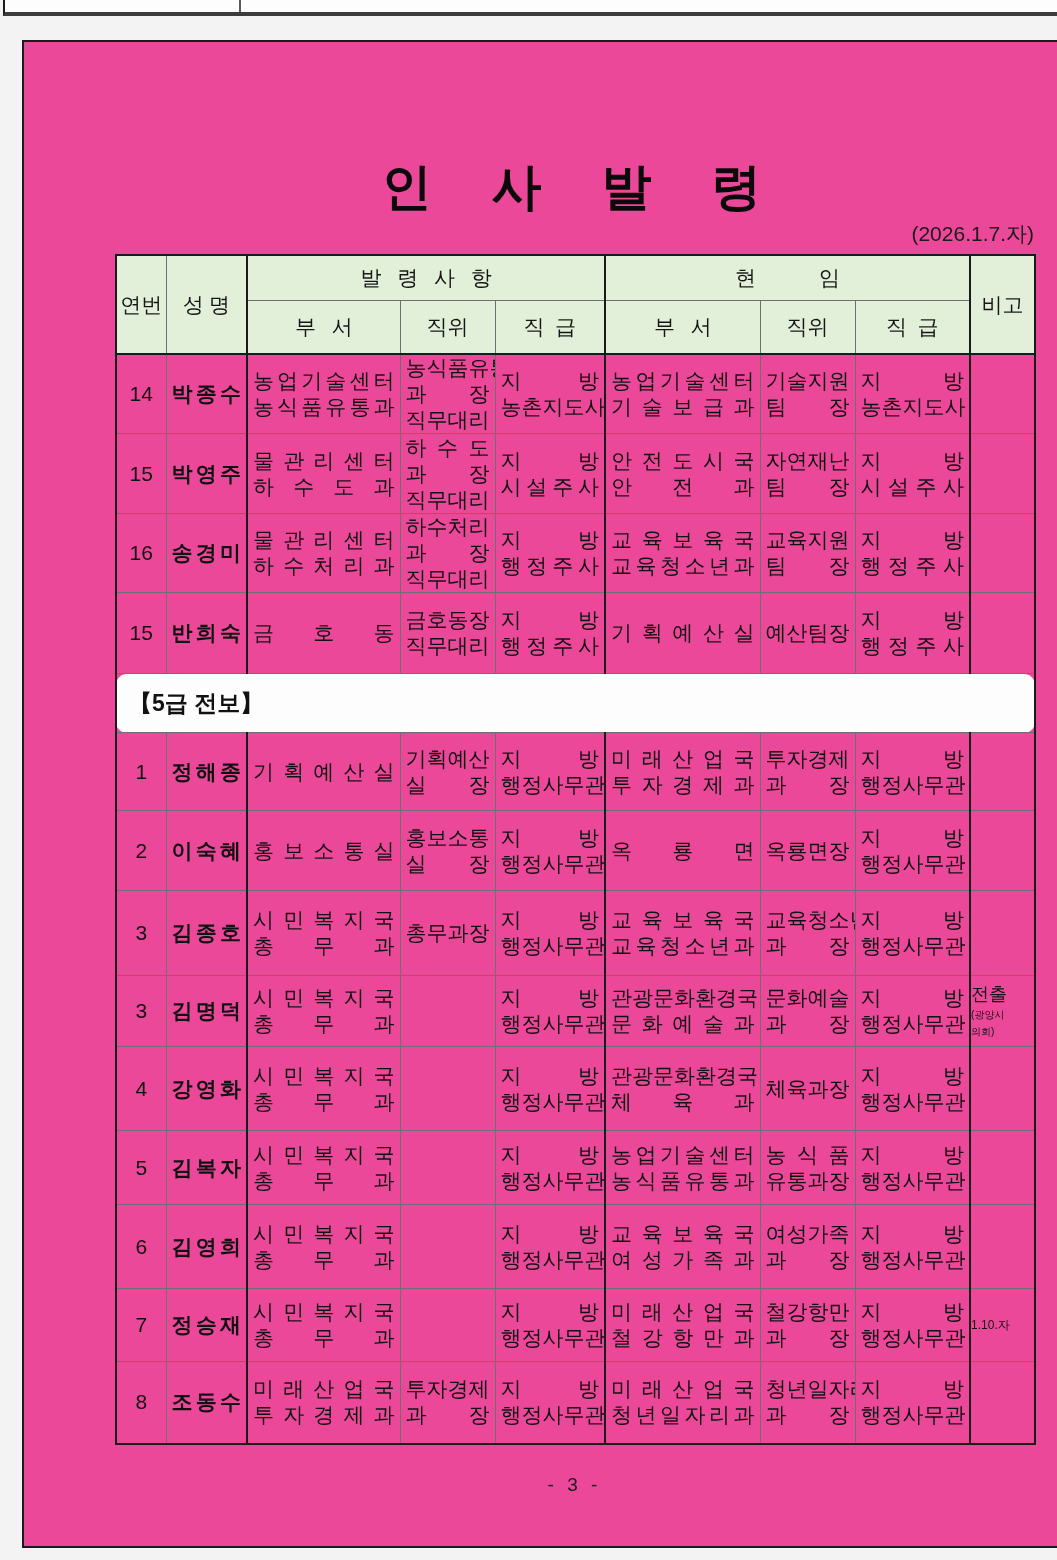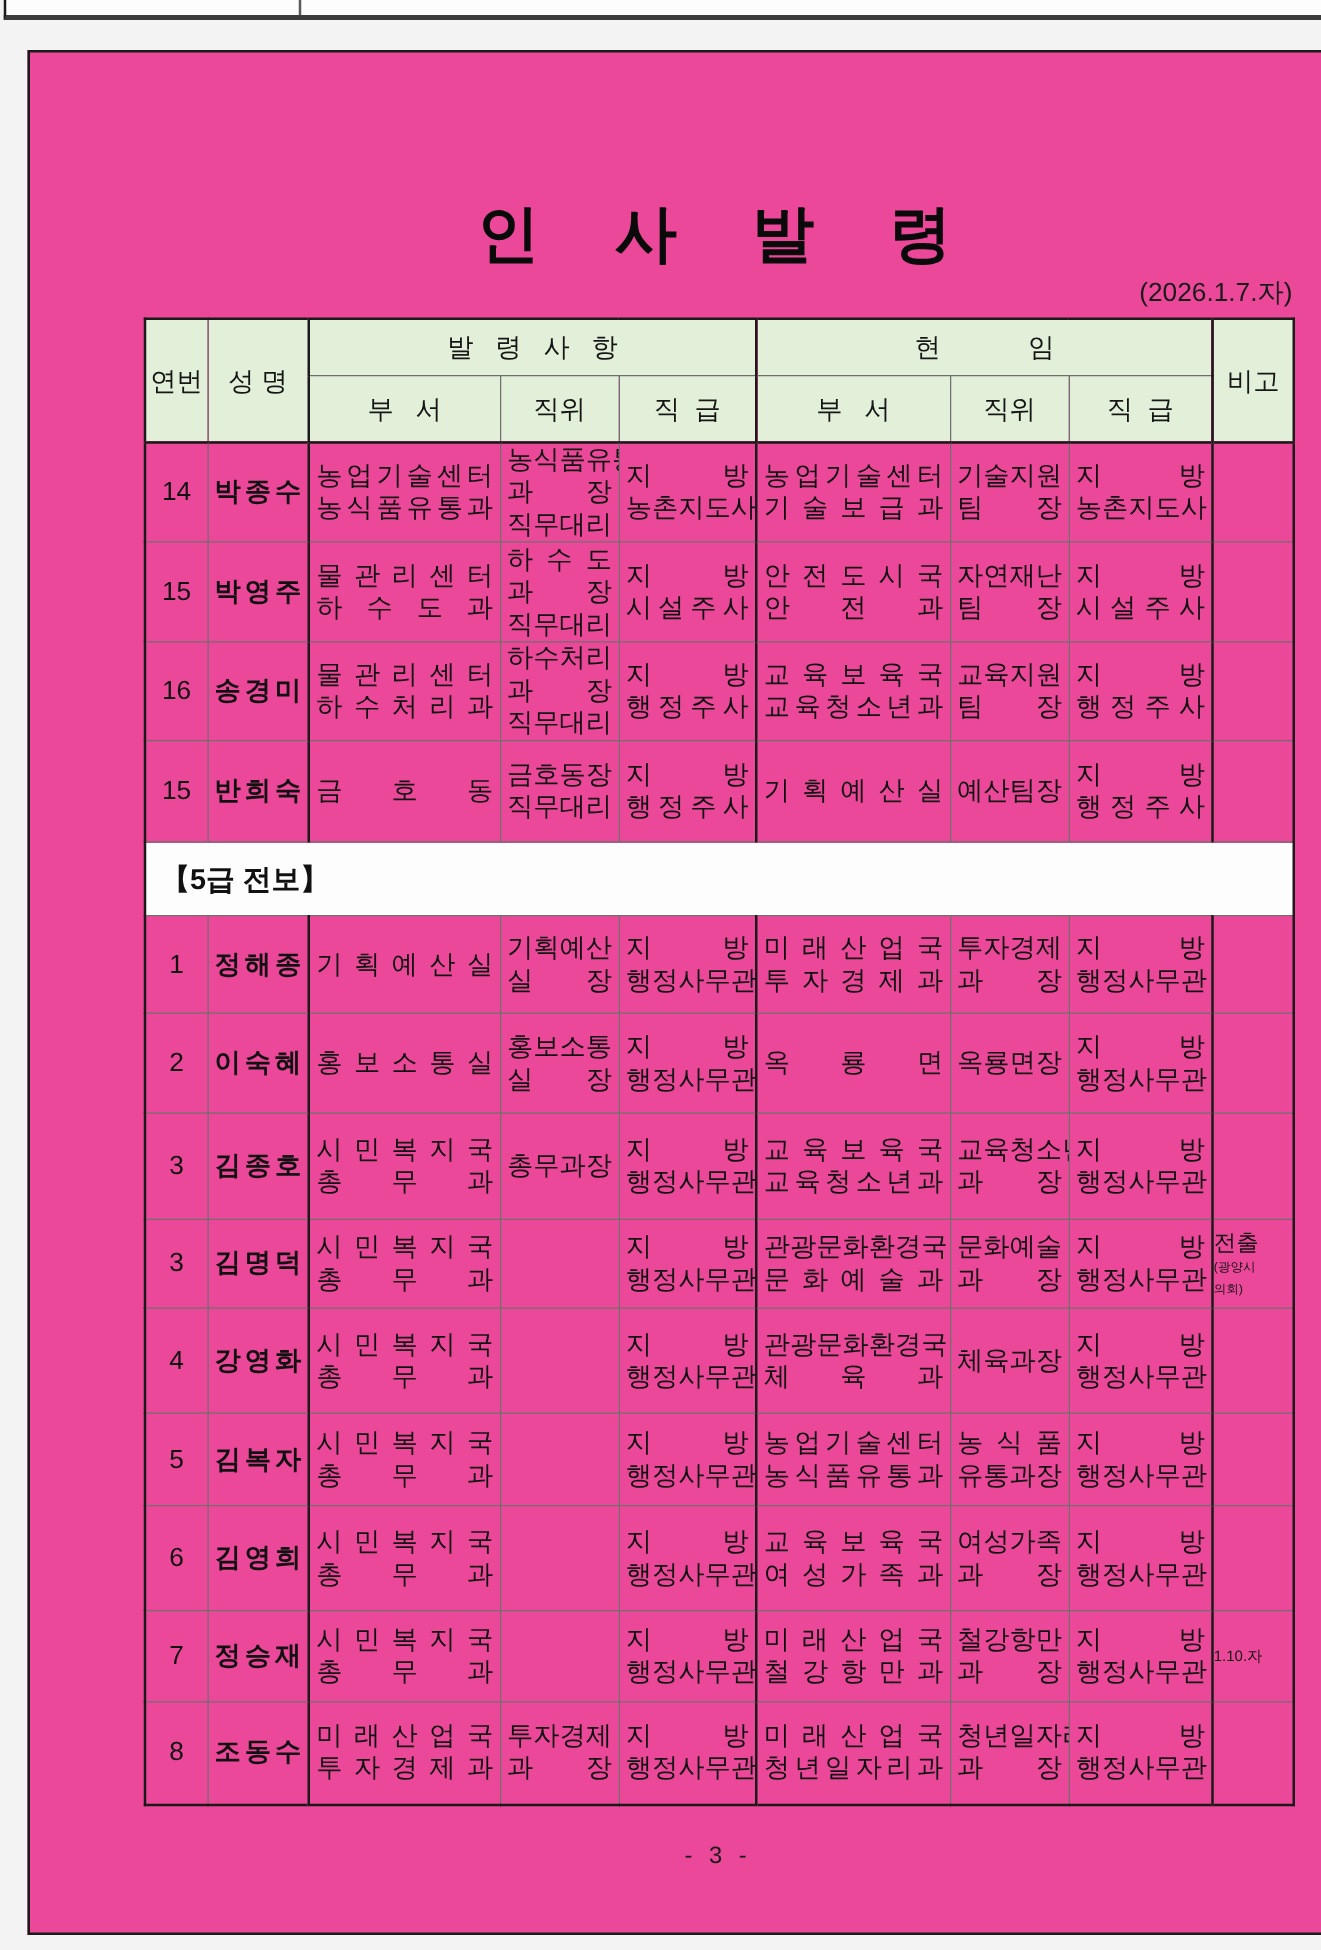--- a/index.html
+++ b/index.html
@@ -26,32 +26,32 @@
     font-size:50px;font-weight:bold;letter-spacing:6px;word-spacing:34px;
     white-space:pre;color:#0a0a0a;
   }
   .doc-date{
     position:absolute;right:36px;top:178px;font-size:21px;color:#1a1a1a;
   }
   .tbl-wrap{position:absolute;left:91px;top:212px;}
   table{border-collapse:collapse;table-layout:fixed;width:919px;border:2px solid #1a1a1a;}
   td{border:1px solid #6f6f6f;padding:0;overflow:hidden;vertical-align:middle;}
   tr.h td{
-    background:#e2efd9;text-align:center;font-size:21px;white-space:pre;color:#161616;
+    background:#e2efd9;text-align:center;font-size:21px;white-space:pre;color:#161616;font-family:Liberation Serif, serif;
   }
   .bl{border-left:2px solid #1a1a1a !important;}
   tr.first td{border-top:2px solid #1a1a1a;}
   .c{font-size:21px;}
   .ln{padding:0 5px;line-height:26px;}
   .dist{display:flex;justify-content:space-between;}
   .name{font-weight:bold;}
   .no{text-align:center;}
   td.sec{
     font-weight:bold;font-size:23px;text-align:left;padding-left:12px;
-    background:#fdfdfd;white-space:pre;
+    background:#fdfdfd;white-space:pre;border-radius:11px;
   }
   td.notec{text-align:left;}
   .n1{font-size:18px;line-height:23px;}
   .n2{font-size:10px;line-height:17px;}
   .n3{font-size:12px;line-height:20px;}
   .page-number{
     position:absolute;left:91px;top:1432px;width:919px;text-align:center;
     font-size:19px;letter-spacing:4px;color:#1a1a1a;
   }
 </style>

